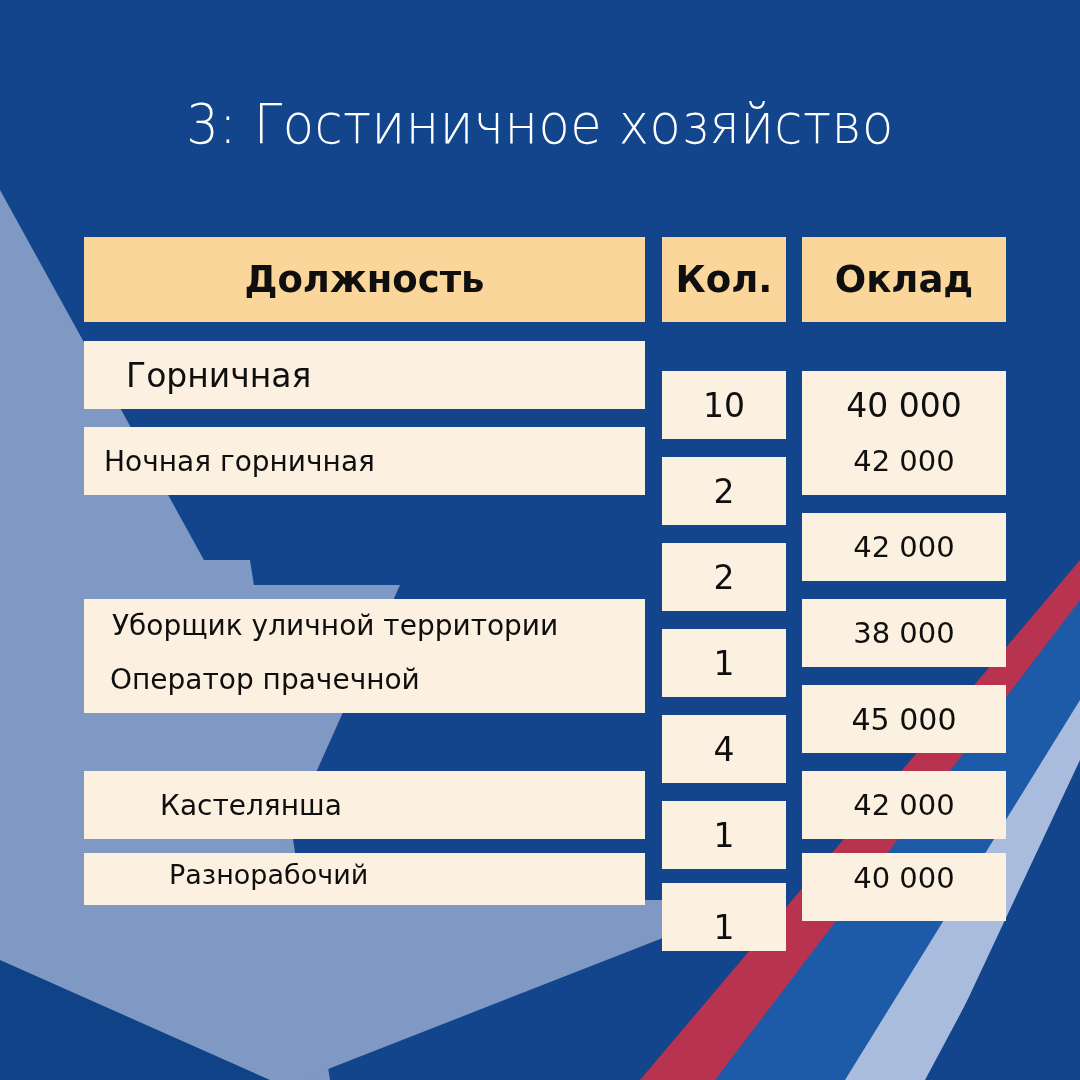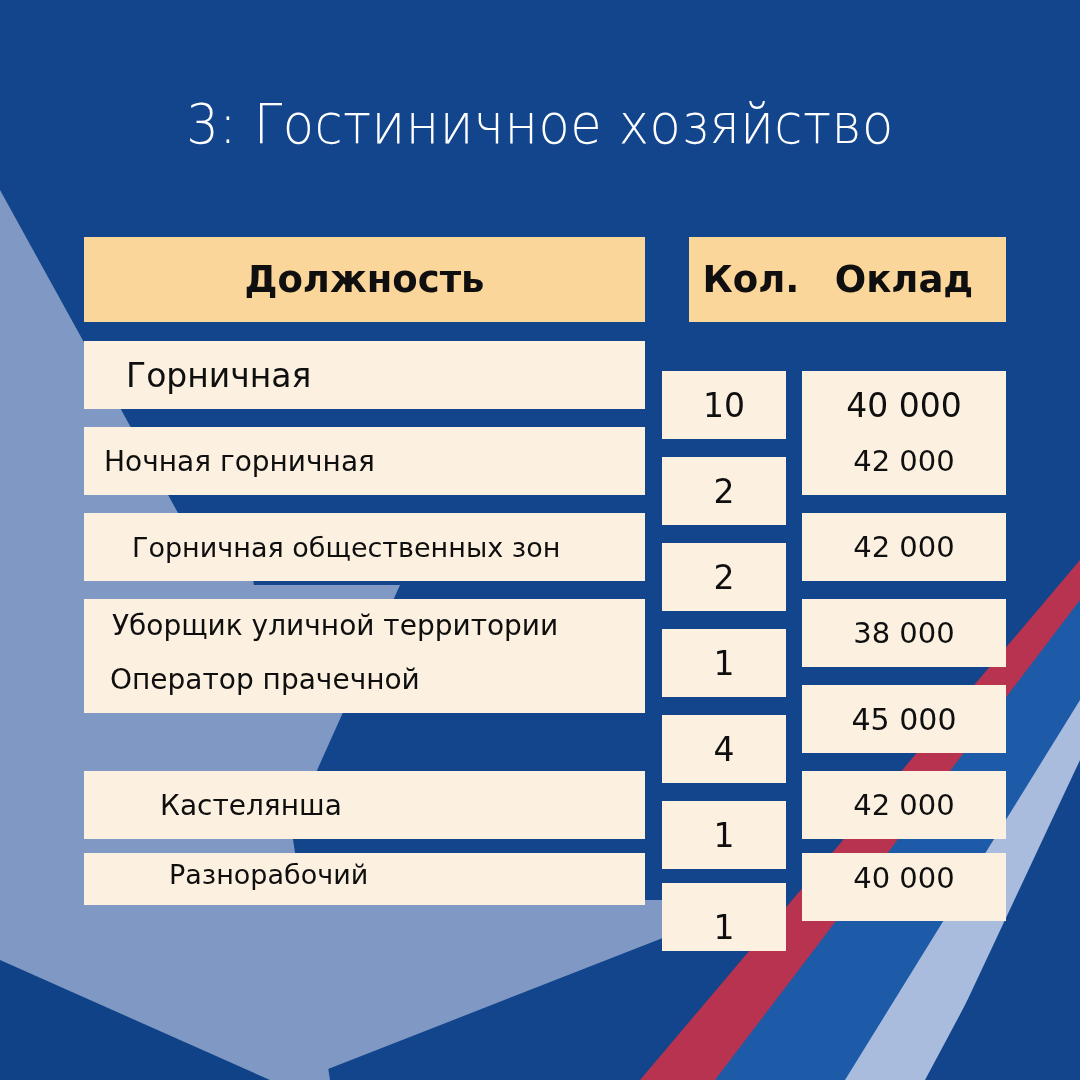--- a/index.html
+++ b/index.html
@@ -92,32 +92,31 @@
     <polygon points="1080,600 1080,760 860,1080 715,1080" fill="#1d5aa8"></polygon>
     <polygon points="1080,700 1080,790 925,1080 845,1080" fill="#a9bcdd"></polygon>
     <polygon points="1080,760 1080,1080 930,1080" fill="#12458c"></polygon>
   </svg>
 
   <div id="slide-title">3: Гостиничное хозяйство</div>
 
   <div id="salary-table">
 
     <div class="cell hdr c-pos" style="top:237px;height:85px;">Должность</div>
-    <div class="cell hdr c-cnt" style="top:237px;height:85px;margin-left:27px;">Кол.</div>
+    <div class="cell hdr c-cnt" style="top:237px;height:85px;">Кол.</div>
     <div class="cell hdr c-sal" style="top:237px;height:85px;">Оклад</div>
 
     <div class="cell body-cell c-pos" style="top:341px;height:68px;padding-left:42px;font-size:33px;">Горничная</div>
     <div class="cell body-cell c-cnt num" style="top:341px;height:68px;">10</div>
     <div class="cell body-cell c-sal num" style="top:341px;height:68px;">40 000</div>
 
     <div class="cell body-cell c-pos" style="top:427px;height:68px;padding-left:20px;font-size:28px;">Ночная горничная</div>
     <div class="cell body-cell c-cnt num" style="top:427px;height:68px;">2</div>
     <div class="cell body-cell c-sal" style="top:427px;height:68px;font-size:29px;">42 000</div>
 
-    <div class="cell body-cell c-pos" style="top:513px;height:68px;padding-left:48px;font-size:27px;">Горничная общественных зон</div>
     <div class="cell body-cell c-cnt num" style="top:513px;height:68px;">2</div>
     <div class="cell body-cell c-sal" style="top:513px;height:68px;font-size:29px;">42 000</div>
 
     <div class="cell body-cell c-pos" style="top:599px;height:52px;padding-left:28px;font-size:28px;">Уборщик уличной территории</div>
     <div class="cell body-cell c-cnt num" style="top:599px;height:68px;">1</div>
     <div class="cell body-cell c-sal" style="top:599px;height:68px;font-size:29px;">38 000</div>
 
     <div class="cell body-cell c-pos" style="top:645px;height:68px;padding-left:26px;font-size:28px;">Оператор прачечной</div>
     <div class="cell body-cell c-cnt num" style="top:685px;height:68px;">4</div>
     <div class="cell body-cell c-sal" style="top:685px;height:68px;font-size:30px;">45 000</div>

